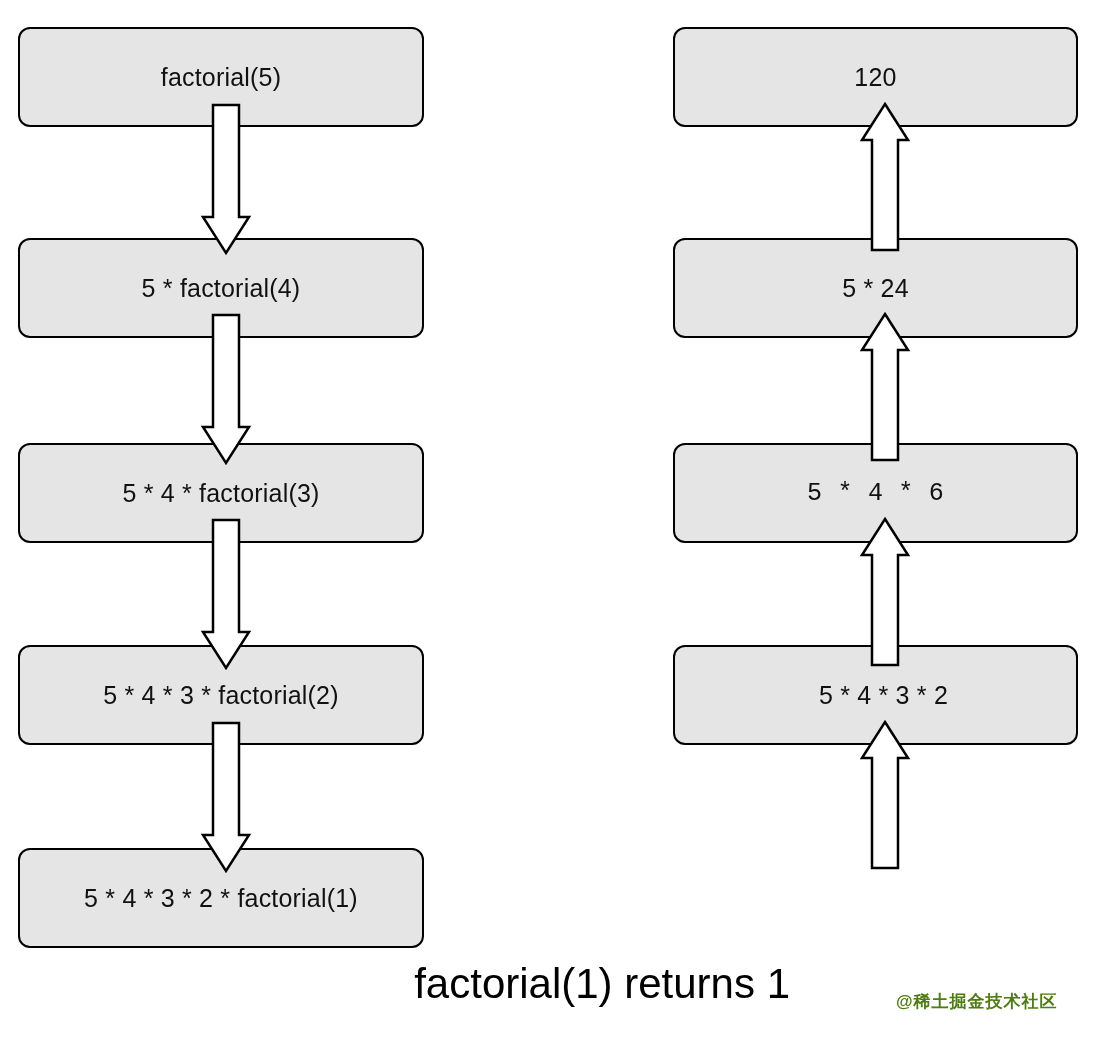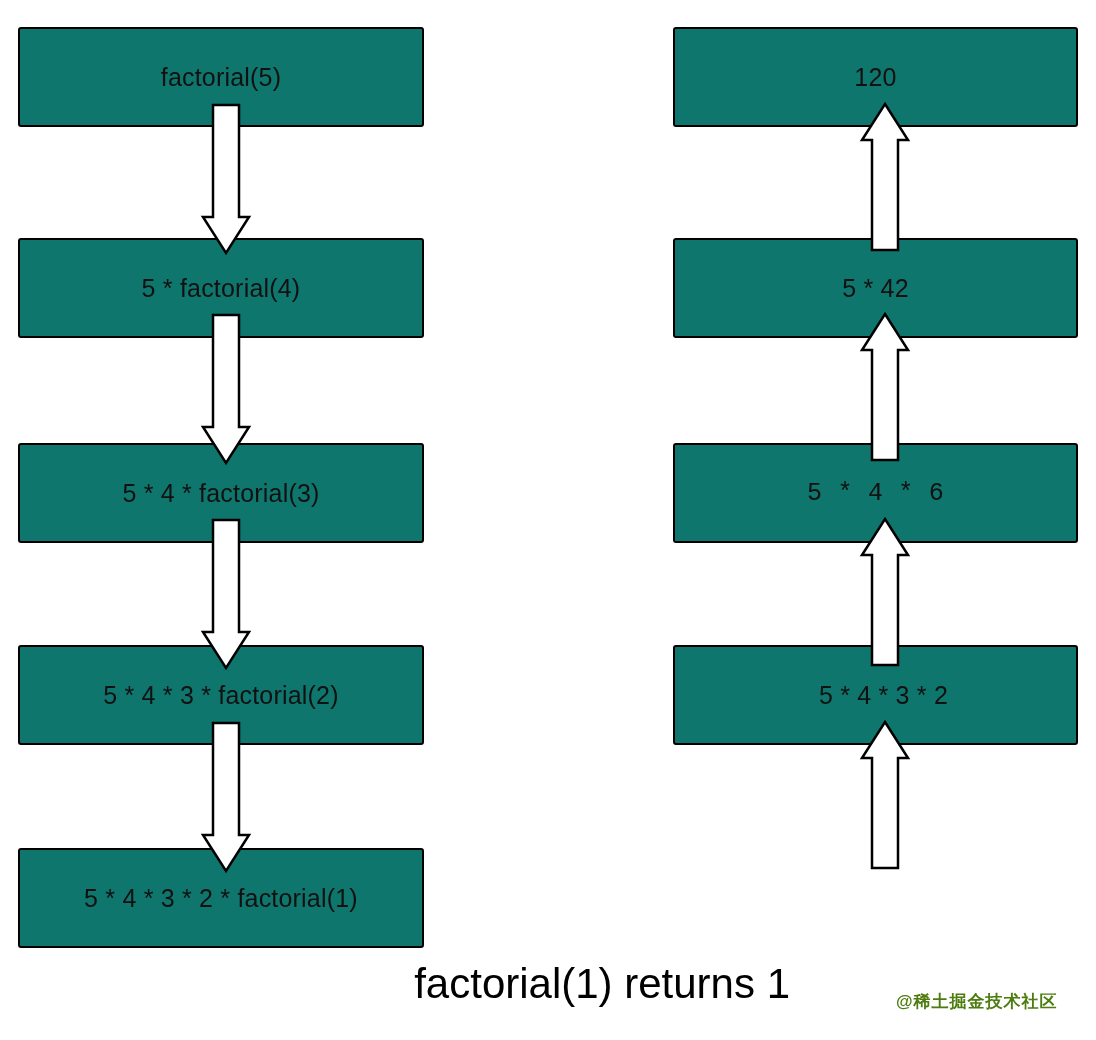--- a/index.html
+++ b/index.html
@@ -24,23 +24,23 @@
     height: 960px;
   }
   #col-left  { left: 18px;  width: 406px; }
   #col-right { left: 673px; width: 405px; }
 
   .node-box {
     position: absolute;
     box-sizing: border-box;
     width: 100%;
     height: 100px;
-    background: #0f766e;
+    background: #e5e5e5;
     border: 2.5px solid #000000;
-    border-radius: 3px;
+    border-radius: 12px;
     display: flex;
     align-items: center;
     justify-content: center;
     z-index: 1;
   }
   .node-label {
     font-size: 25px;
     color: #111111;
     line-height: 1;
     letter-spacing: 0.2px;
@@ -128,21 +128,21 @@
       </svg>
     </div>
   </div>
 
   <div class="column" id="col-right">
 
     <div class="node-box" style="top:27px;">
       <span class="node-label">120</span>
     </div>
     <div class="node-box" style="top:238px;">
-      <span class="node-label">5 * 42</span>
+      <span class="node-label">5 * 24</span>
     </div>
     <div class="node-box" style="top:443px;font-family:Liberation Mono, monospace;">
       <span class="node-label">5 * 4 * 6</span>
     </div>
     <div class="node-box" style="top:645px;padding-left:16px;">
       <span class="node-label">5 * 4 * 3 * 2</span>
     </div>
 
     <div class="arrow" style="left:188px; top:103px;">
       <svg width="48" height="148" viewBox="0 0 48 148">

